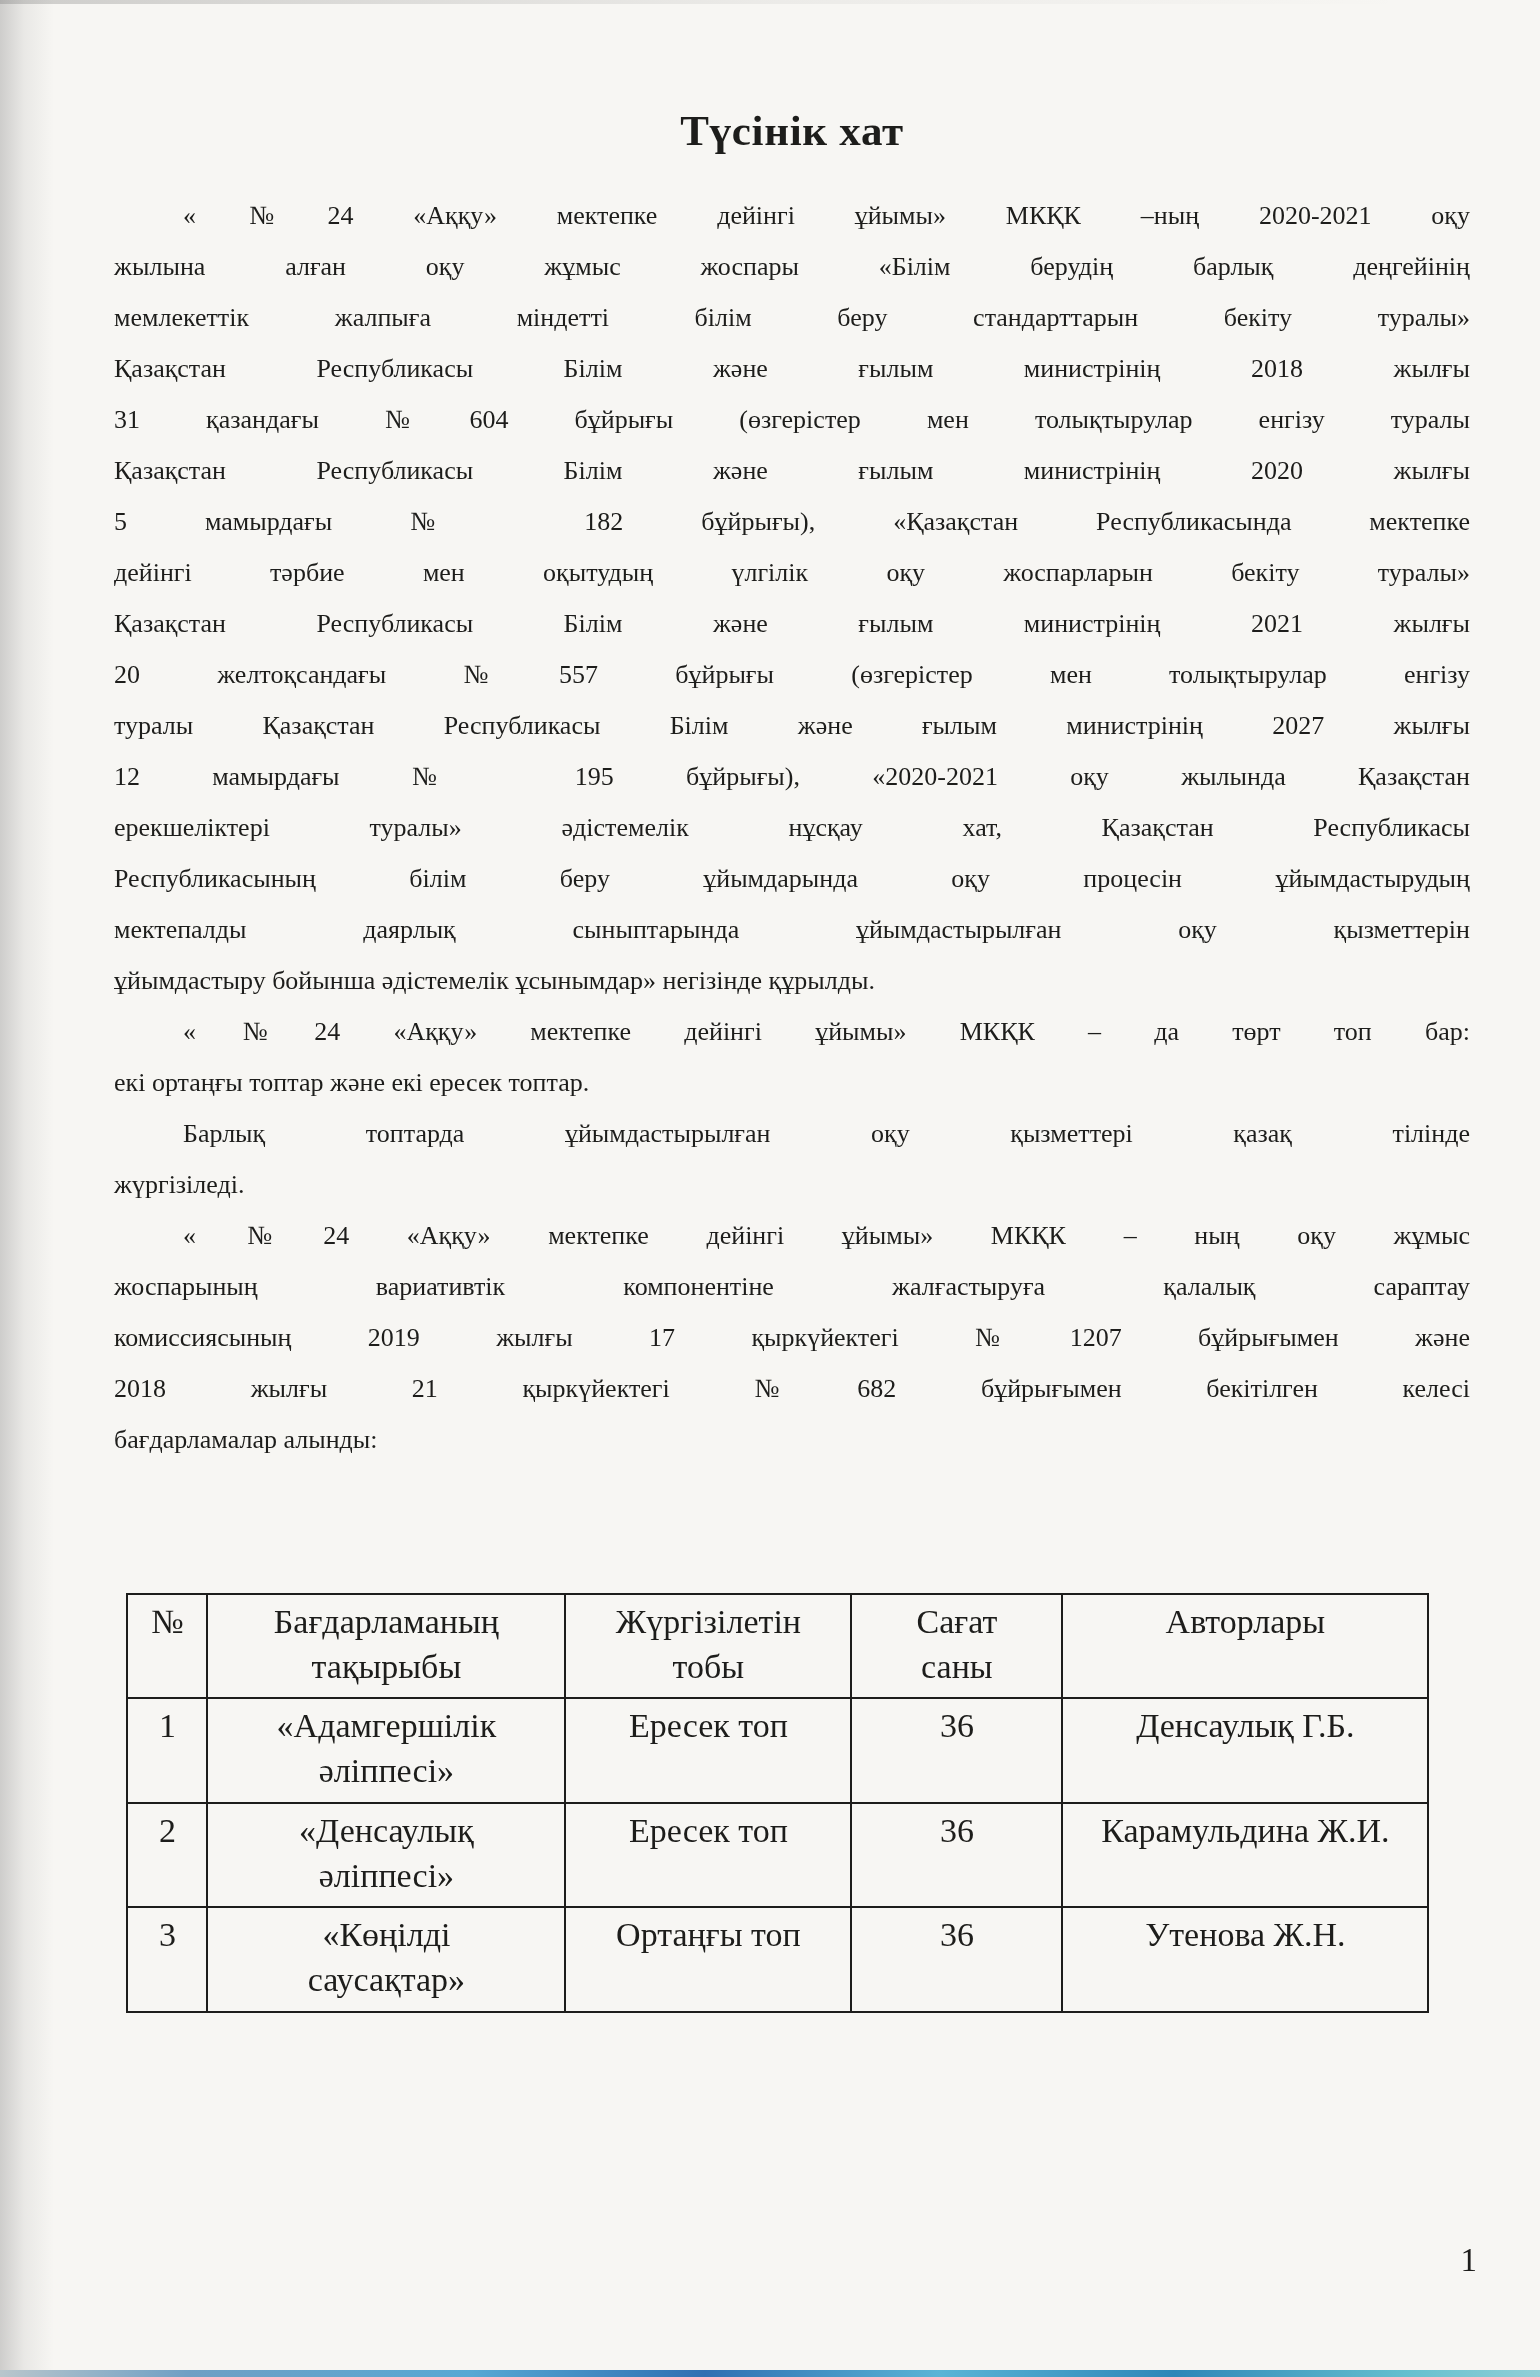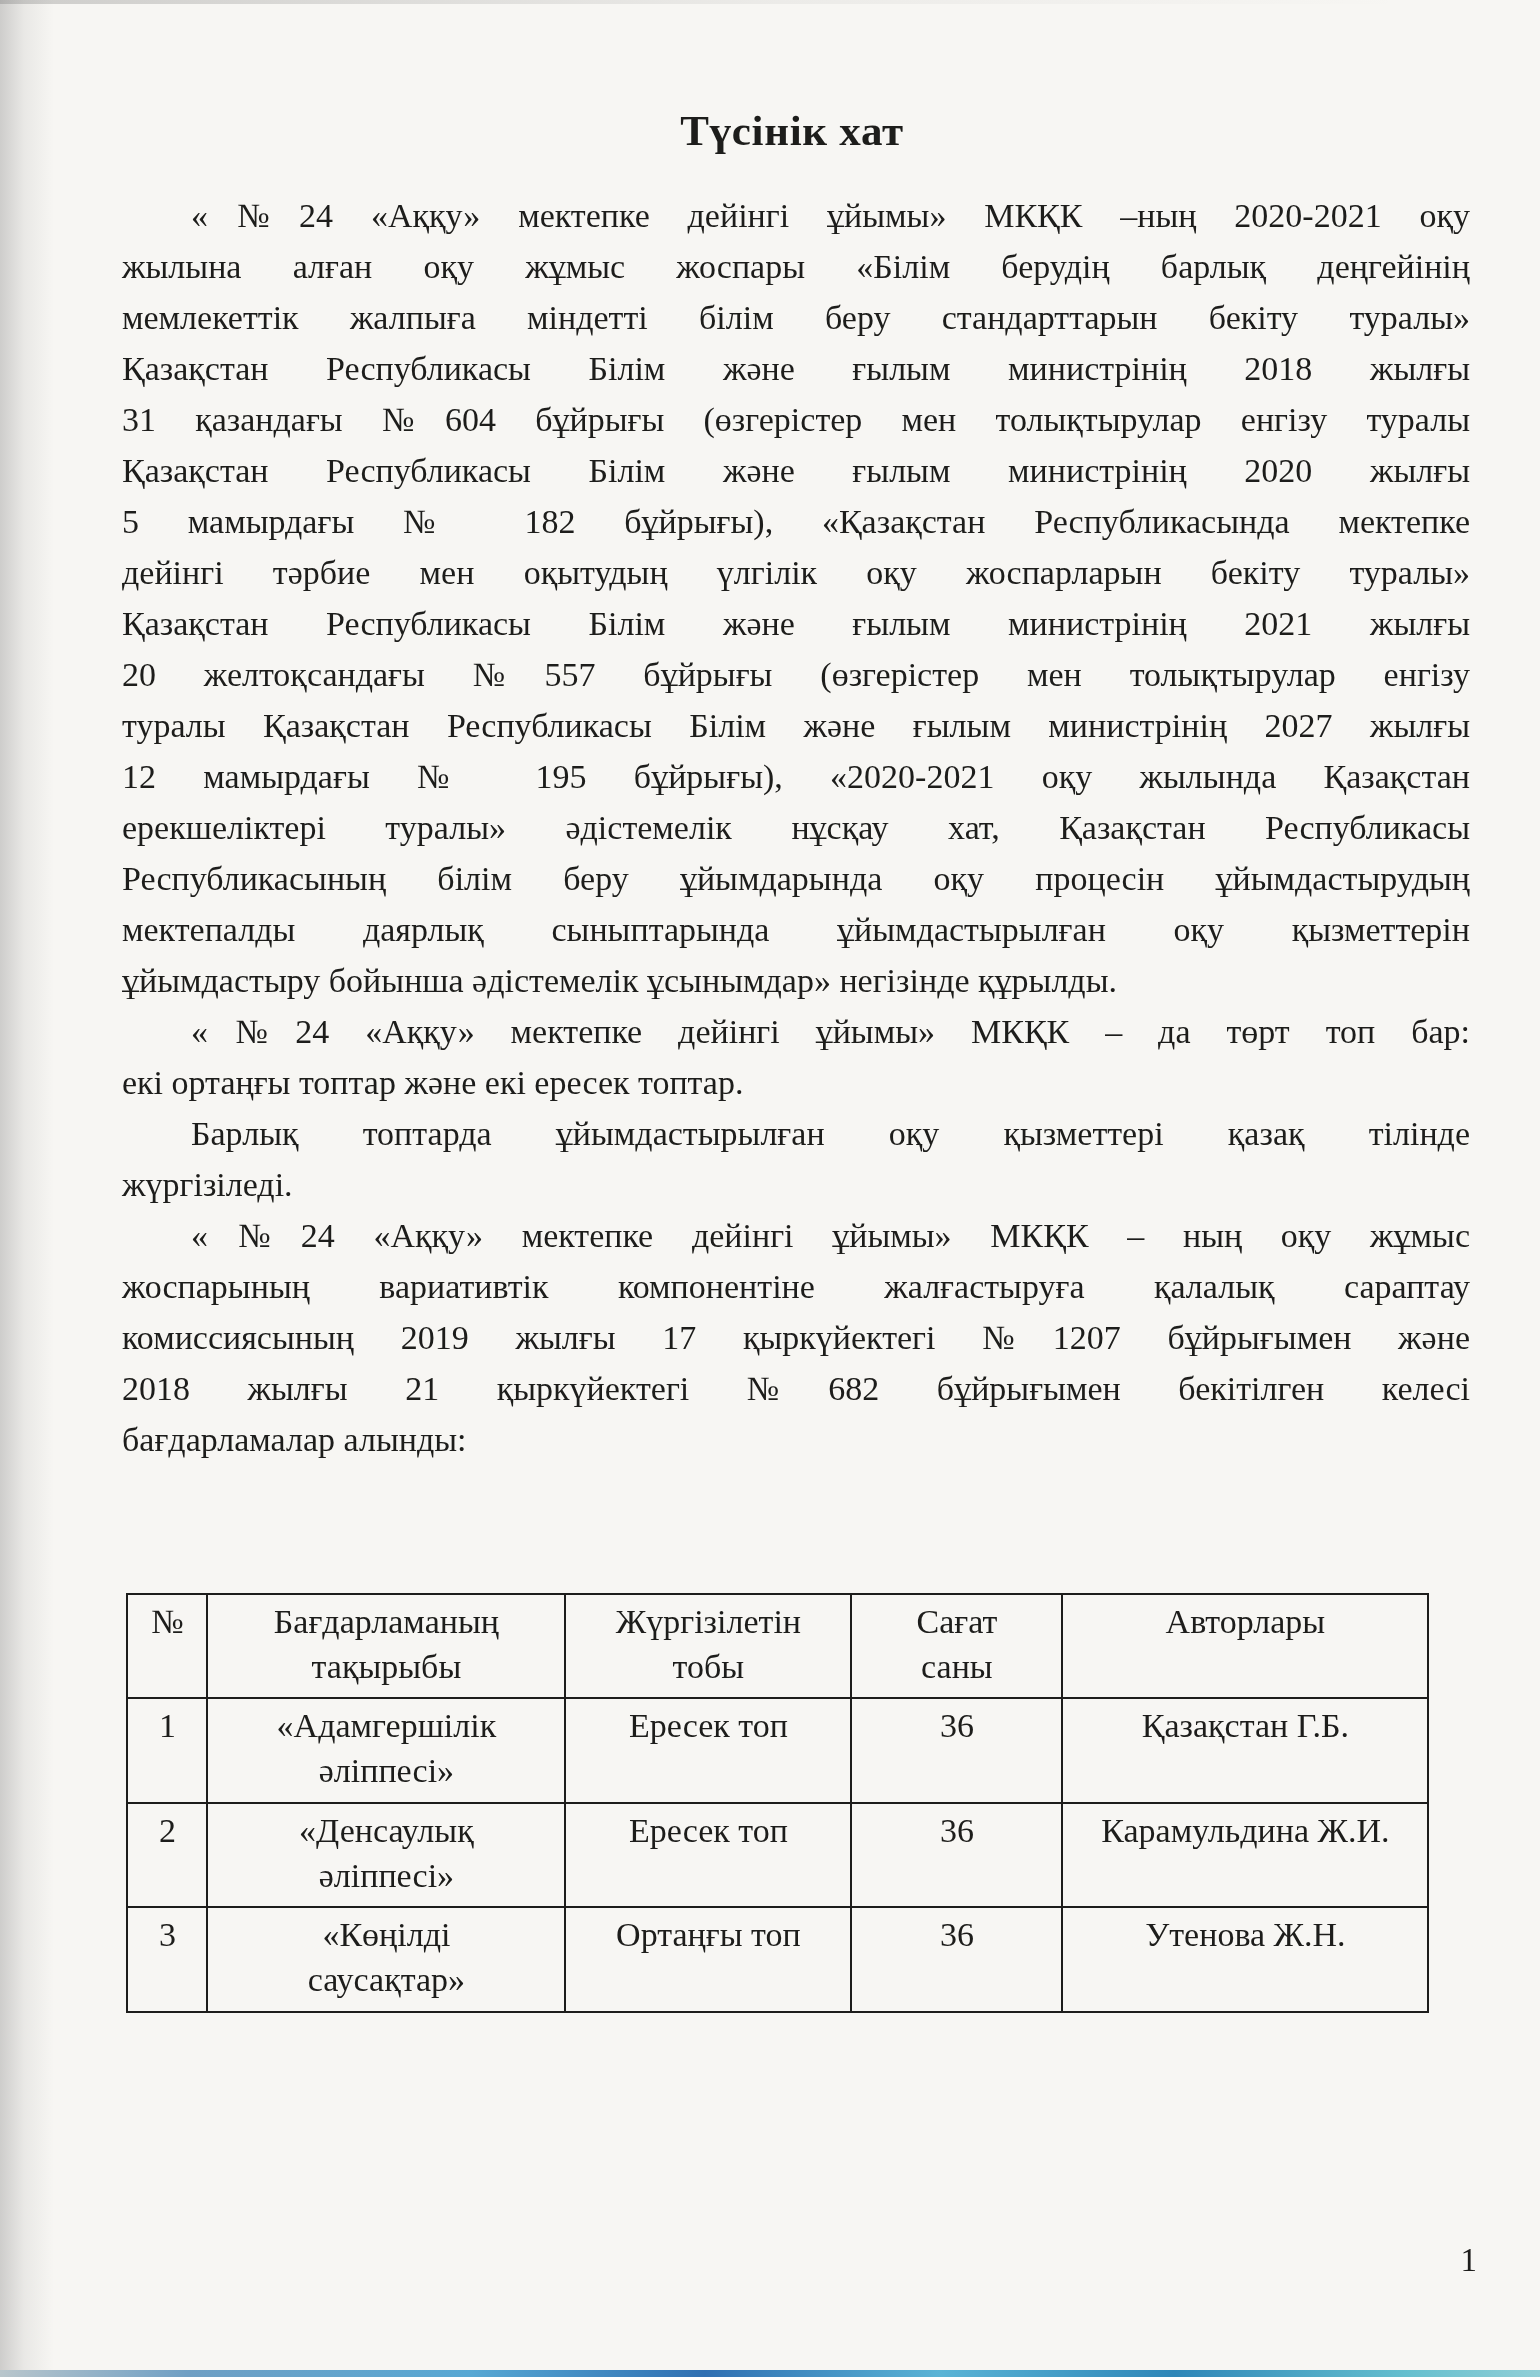--- a/index.html
+++ b/index.html
@@ -20,25 +20,24 @@
   .doc-title{
     margin:0 0 32px 0;
     text-align:center;
     font-size:43px;
     font-weight:bold;
     line-height:55px;
     letter-spacing:0.7px;
   }
   .para{margin:0;}
   .line{
-    font-size:34px;
+    font-size:26px;
     line-height:51px;
     text-align:justify;
     text-align-last:justify;
-    margin-left:8px;
   }
   .line.first{text-indent:69px;}
   .line.last{text-align-last:left;}
 
   table.programs{
     border-collapse:collapse;
     table-layout:fixed;
     width:1301px;
     margin:128px 0 0 12.4px;
     font-size:34px;
@@ -141,21 +140,21 @@
             <th><span class="cw c3">Сағат саны</span></th>
             <th><span class="cw c4">Авторлары</span></th>
           </tr>
       </thead>
       <tbody>
           <tr>
             <td><span class="cw c0">1</span></td>
             <td><span class="cw c1">«Адамгершілік әліппесі»</span></td>
             <td><span class="cw c2">Ересек топ</span></td>
             <td><span class="cw c3">36</span></td>
-            <td><span class="cw c4">Қазақстан Г.Б.</span></td>
+            <td><span class="cw c4">Денсаулық Г.Б.</span></td>
           </tr>
           <tr>
             <td><span class="cw c0">2</span></td>
             <td><span class="cw c1">«Денсаулық әліппесі»</span></td>
             <td><span class="cw c2">Ересек топ</span></td>
             <td><span class="cw c3">36</span></td>
             <td><span class="cw c4">Карамульдина Ж.И.</span></td>
           </tr>
           <tr>
             <td><span class="cw c0">3</span></td>

